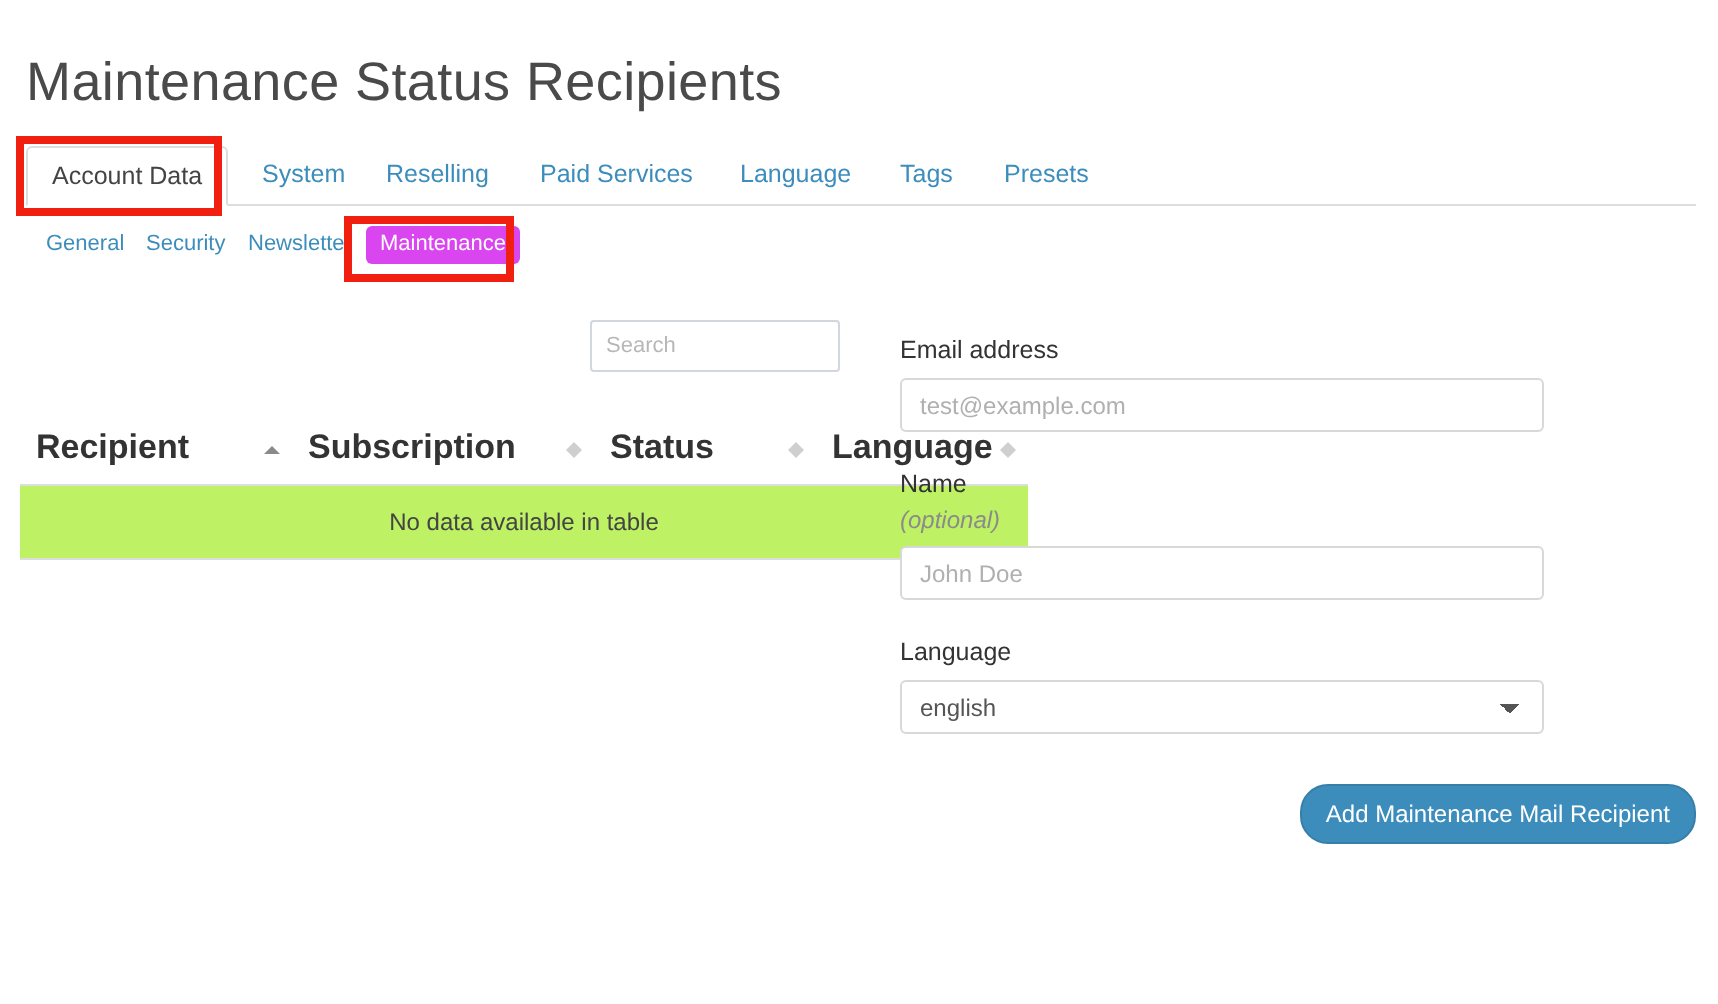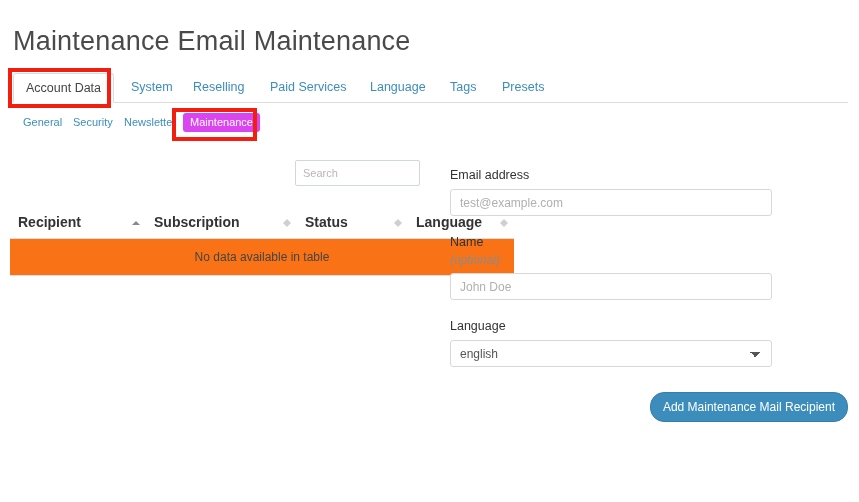--- a/index.html
+++ b/index.html
@@ -121,21 +121,21 @@
   }
   .search-input::placeholder { color: #b7b7b7; }
 
   .dt {
     width: 400px;
     margin-top: 22px;
     border-collapse: collapse;
     table-layout: fixed;
   }
   .dt th {
-    font-size: 14px;
+    font-size: 17px;
     font-weight: bold;
     color: #333333;
     text-align: left;
     padding: 6px 18px 8px 8px;
     border-bottom: 1px solid #dddddd;
     position: relative;
     white-space: nowrap;
     cursor: pointer;
     user-select: none;
   }
@@ -155,21 +155,21 @@
     border-right: 4px solid transparent;
   }
   .sort-ind .up { top: 2px; border-bottom: 4px solid #cfcfcf; }
   .sort-ind .dn { bottom: 2px; border-top: 4px solid #cfcfcf; }
   .sort-ind.asc .up { border-bottom-color: #8a8a8a; top: 4px; }
 
   .dt td.empty {
     font-size: 12px;
     color: #444444;
     text-align: center;
-    background: #f97316;
+    background: #bef264;
     padding: 11px 0;
     border-bottom: 1px solid #dddddd;
   }
 
   
   .form-panel {
     position: absolute;
     left: 450px;
     top: 168px;
     width: 398px;
@@ -232,21 +232,21 @@
     font-size: 12px;
     padding: 7px 12px;
     border-radius: 14px;
     cursor: pointer;
     white-space: nowrap;
   }
 </style>
 </head>
 <body>
 
-<h1 class="page-title">Maintenance Email Maintenance</h1>
+<h1 class="page-title">Maintenance Status Recipients</h1>
 
 <nav class="tabs">
   <div class="tab" style="left:106px">System</div>
   <div class="tab active" style="left:0px">Account Data</div>
   <div class="tab" style="left:168px">Reselling</div>
   <div class="tab" style="left:245px">Paid Services</div>
   <div class="tab" style="left:345px">Language</div>
   <div class="tab" style="left:425px">Tags</div>
   <div class="tab" style="left:477px">Presets</div>
 </nav>

